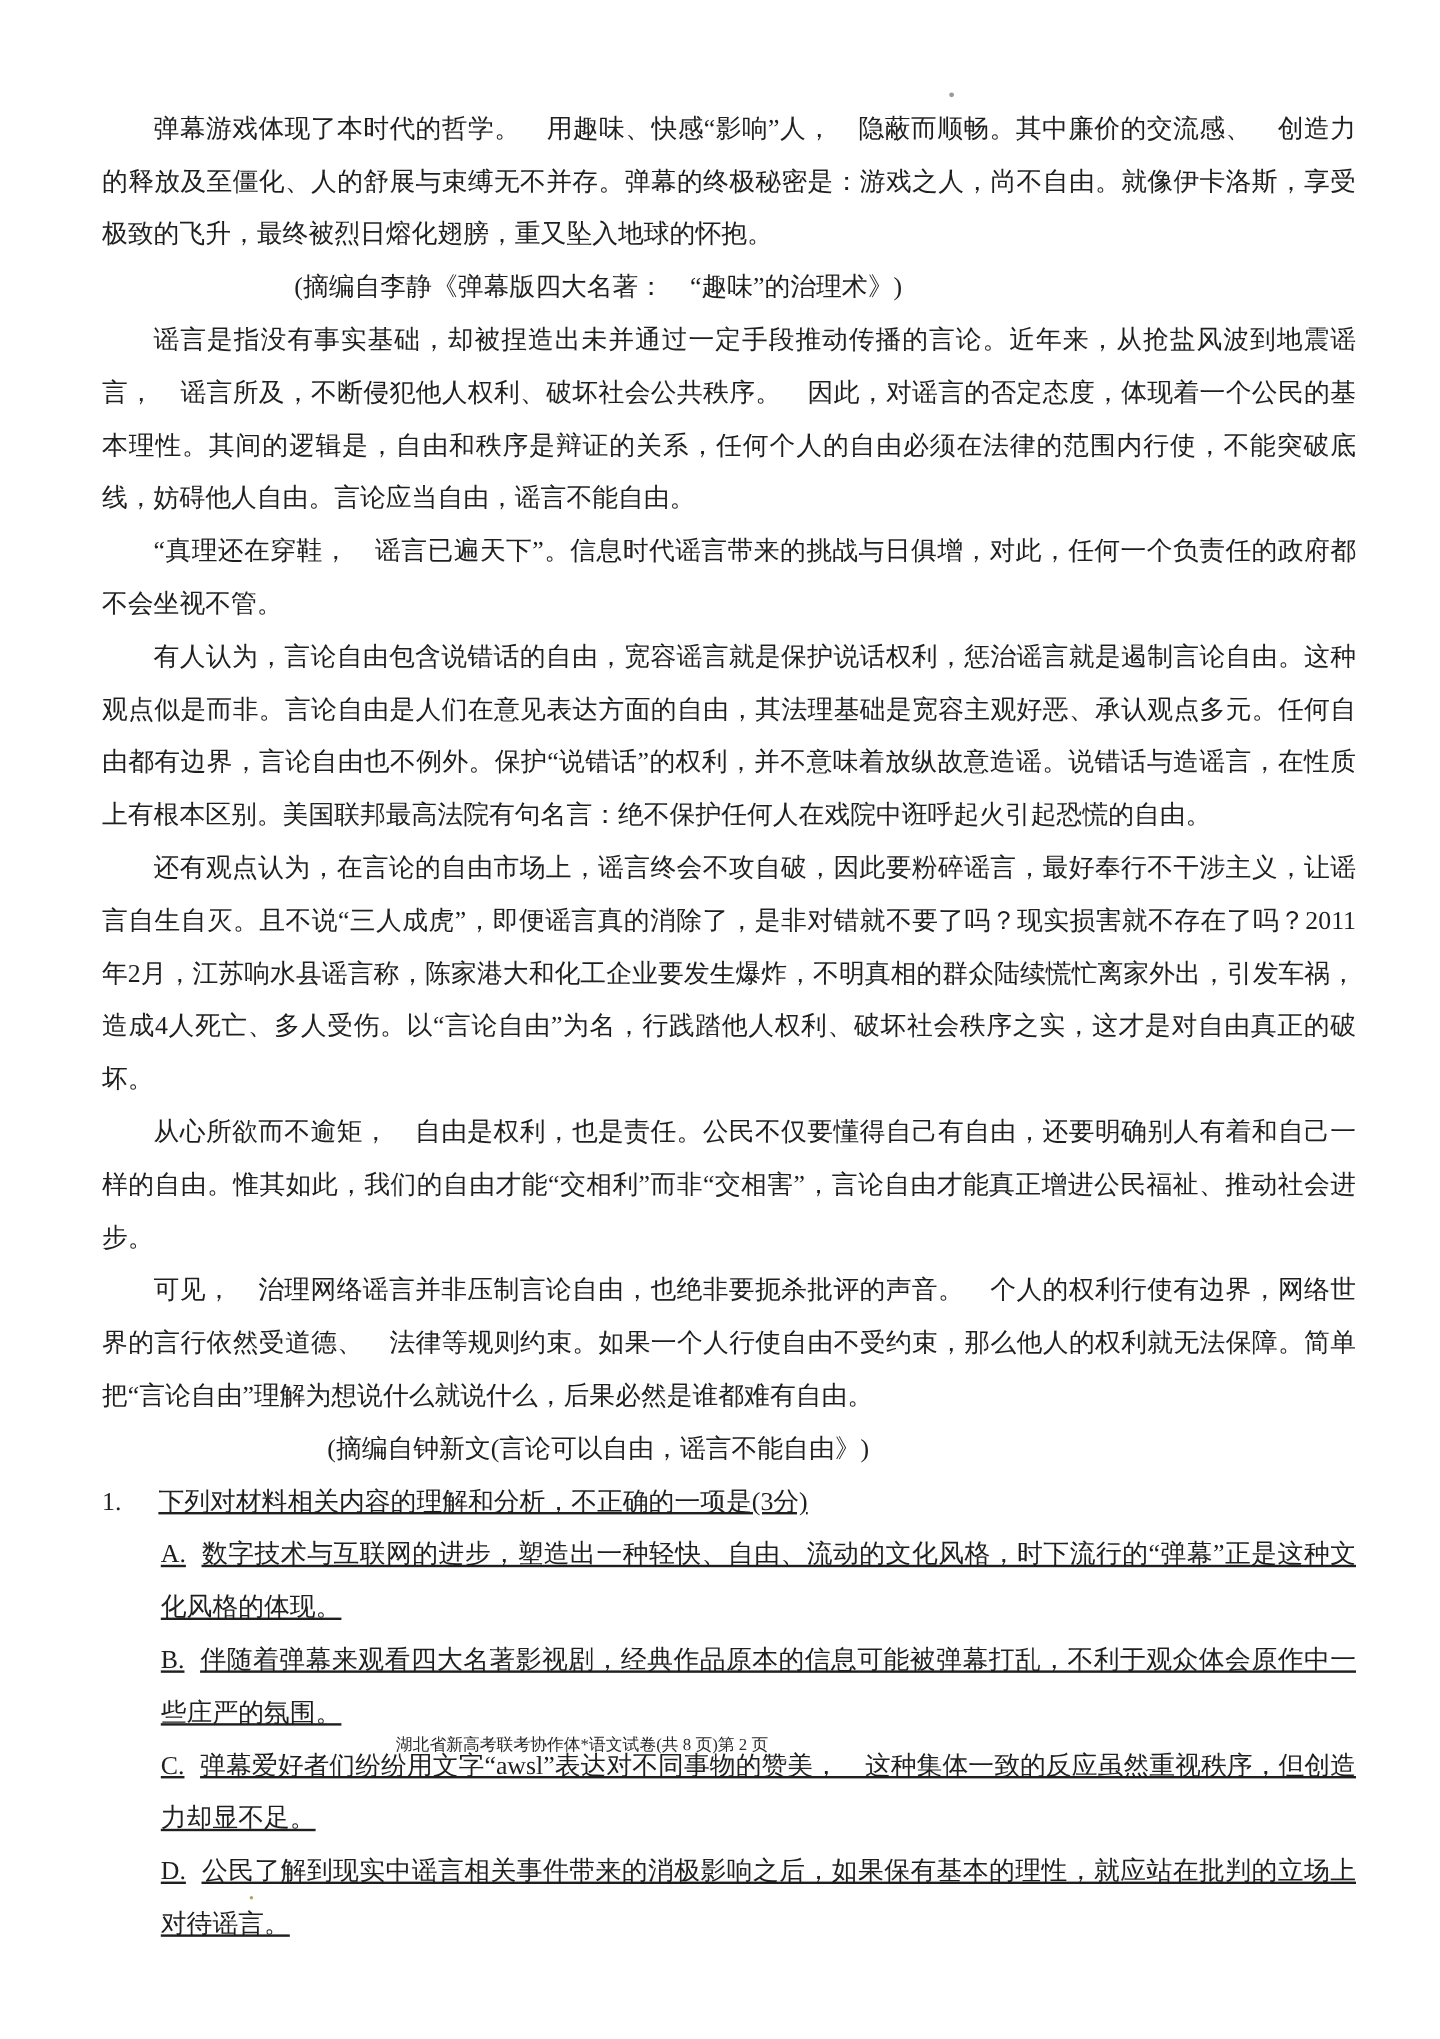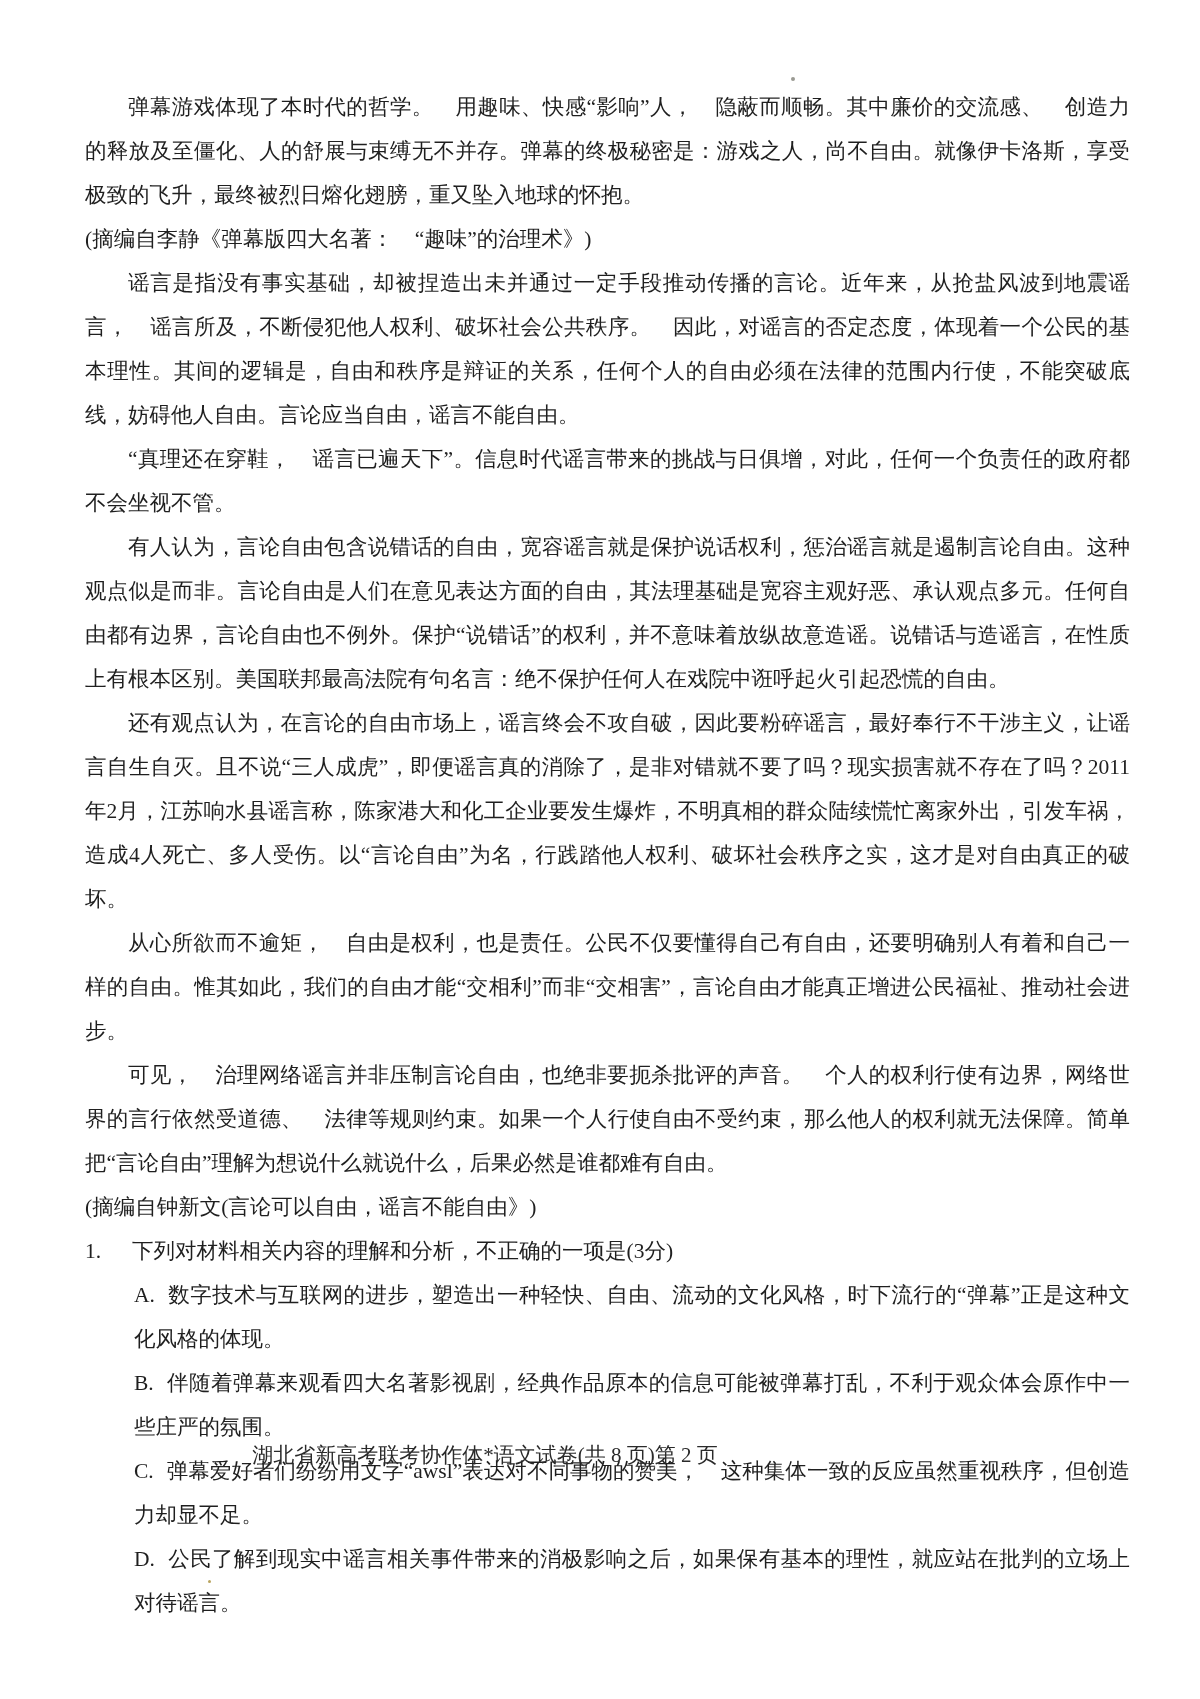--- a/index.html
+++ b/index.html
@@ -29,29 +29,30 @@
     font-size: 21.5px;
     line-height: 44px;
     text-align: justify;
   }
   .para {
     margin: 0;
     text-indent: 2em;
   }
   .citation {
     margin: 0;
-    text-align: left;
+    text-align: center;
     padding-right: 218px;
   }
   .heading {
     margin: 0;
     text-indent: 0;
   }
   .question {
     margin: 0;
+    text-decoration: underline;
   }
   .q-stem-line {
     margin: 0;
     text-indent: 0;
   }
   .q-num {
     display: inline-block;
     width: 47px;
   }
   .option {
@@ -60,21 +61,21 @@
   }
   .opt-label {
     margin-right: 13px;
   }
   .footer {
     position: absolute;
     left: 0;
     top: 1444px;
     width: 970px;
     text-align: center;
-    font-size: 21px;
+    font-size: 14px;
     line-height: 22px;
     color: #2a2a2a;
   }
   .speck {
     position: absolute;
     border-radius: 50%;
   }
   .speck-1 {
     left: 791px;
     top: 77px;

